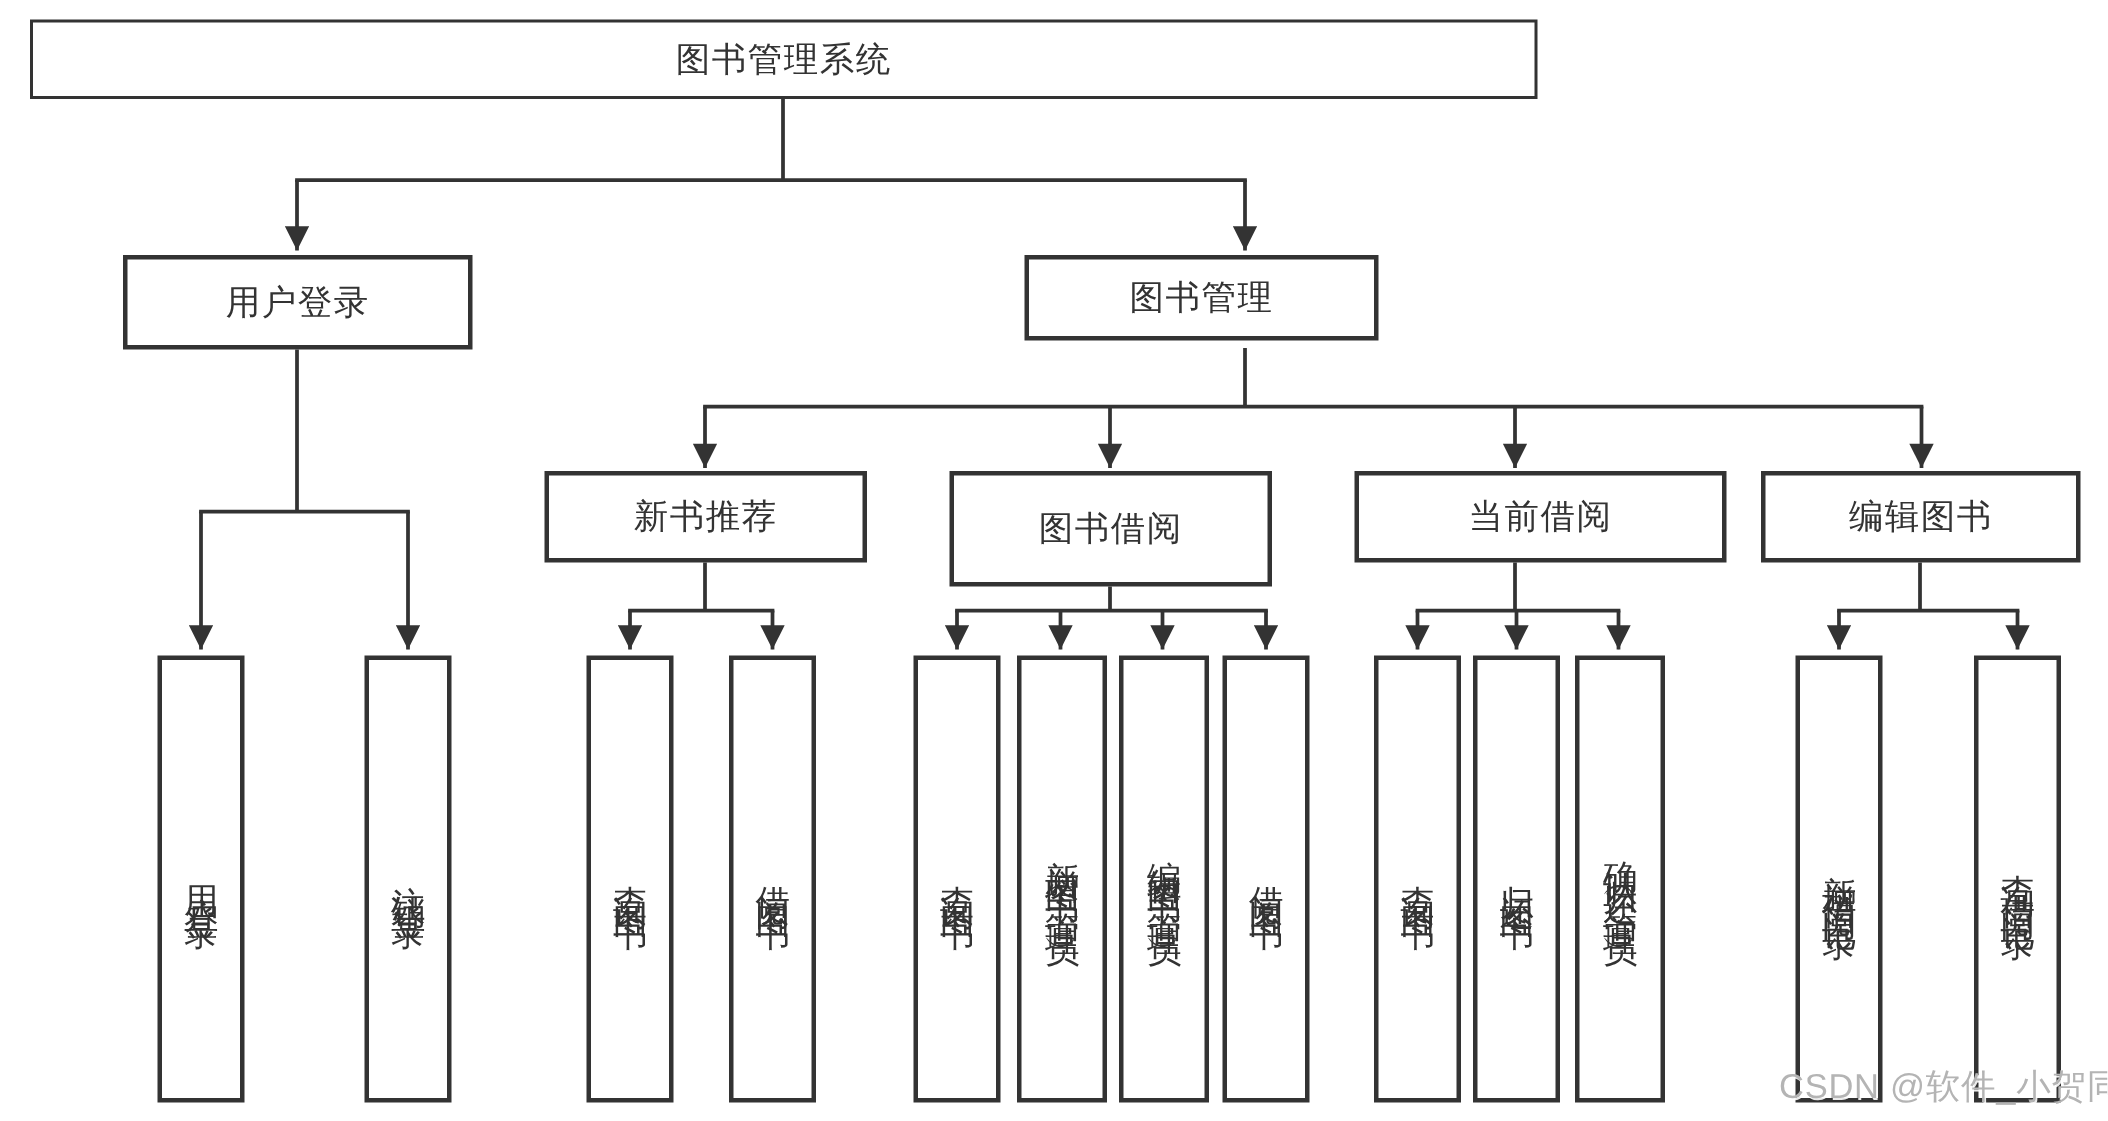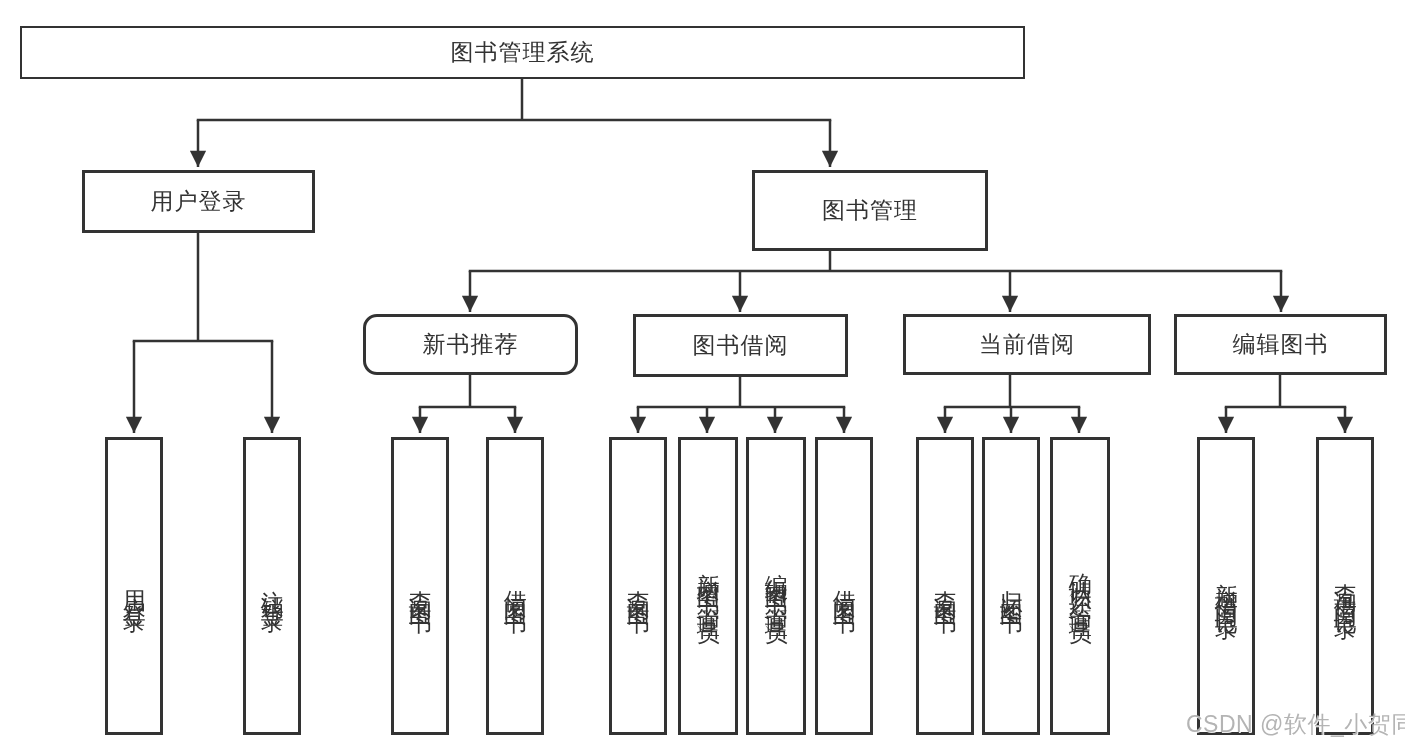--- a/index.html
+++ b/index.html
@@ -94,27 +94,27 @@
       <path d="M1011,407 V433" marker-end="url(#arrow)"></path>
       <path d="M1079,407 V433" marker-end="url(#arrow)"></path>
 
       <path d="M1280,374 V408"></path>
       <path d="M1224.75,407 H1346.25"></path>
       <path d="M1226,407 V433" marker-end="url(#arrow)"></path>
       <path d="M1345,407 V433" marker-end="url(#arrow)"></path>
     </g>
   </svg>
 
-  <div class="box hbox root" style="left:20px;top:13px;width:1005px;height:53px;margin-top:13px;">图书管理系统</div>
+  <div class="box hbox root" style="left:20px;top:13px;width:1005px;height:53px;">图书管理系统</div>
 
   <div class="box hbox" style="left:82px;top:170px;width:233px;height:63px;">用户登录</div>
-  <div class="box hbox" style="left:752px;top:170px;width:236px;height:81px;">图书管理</div>
+  <div class="box hbox" style="left:683px;top:170px;width:236px;height:57px;">图书管理</div>
 
-  <div class="box hbox" style="left:363px;top:314px;width:215px;height:61px;border-radius:14px;">新书推荐</div>
-  <div class="box hbox" style="left:633px;top:314px;width:215px;height:63px;">图书借阅</div>
+  <div class="box hbox" style="left:363px;top:314px;width:215px;height:61px;">新书推荐</div>
+  <div class="box hbox" style="left:633px;top:314px;width:215px;height:77px;">图书借阅</div>
   <div class="box hbox" style="left:903px;top:314px;width:248px;height:61px;">当前借阅</div>
   <div class="box hbox" style="left:1174px;top:314px;width:213px;height:61px;">编辑图书</div>
 
   <div class="box vbox" style="left:105px;top:437px;width:58px;height:298px;">
     <span class="vtext">用户登录</span>
   </div>
   <div class="box vbox" style="left:243px;top:437px;width:58px;height:298px;">
     <span class="vtext">注销登录</span>
   </div>
   <div class="box vbox" style="left:391px;top:437px;width:58px;height:298px;">

